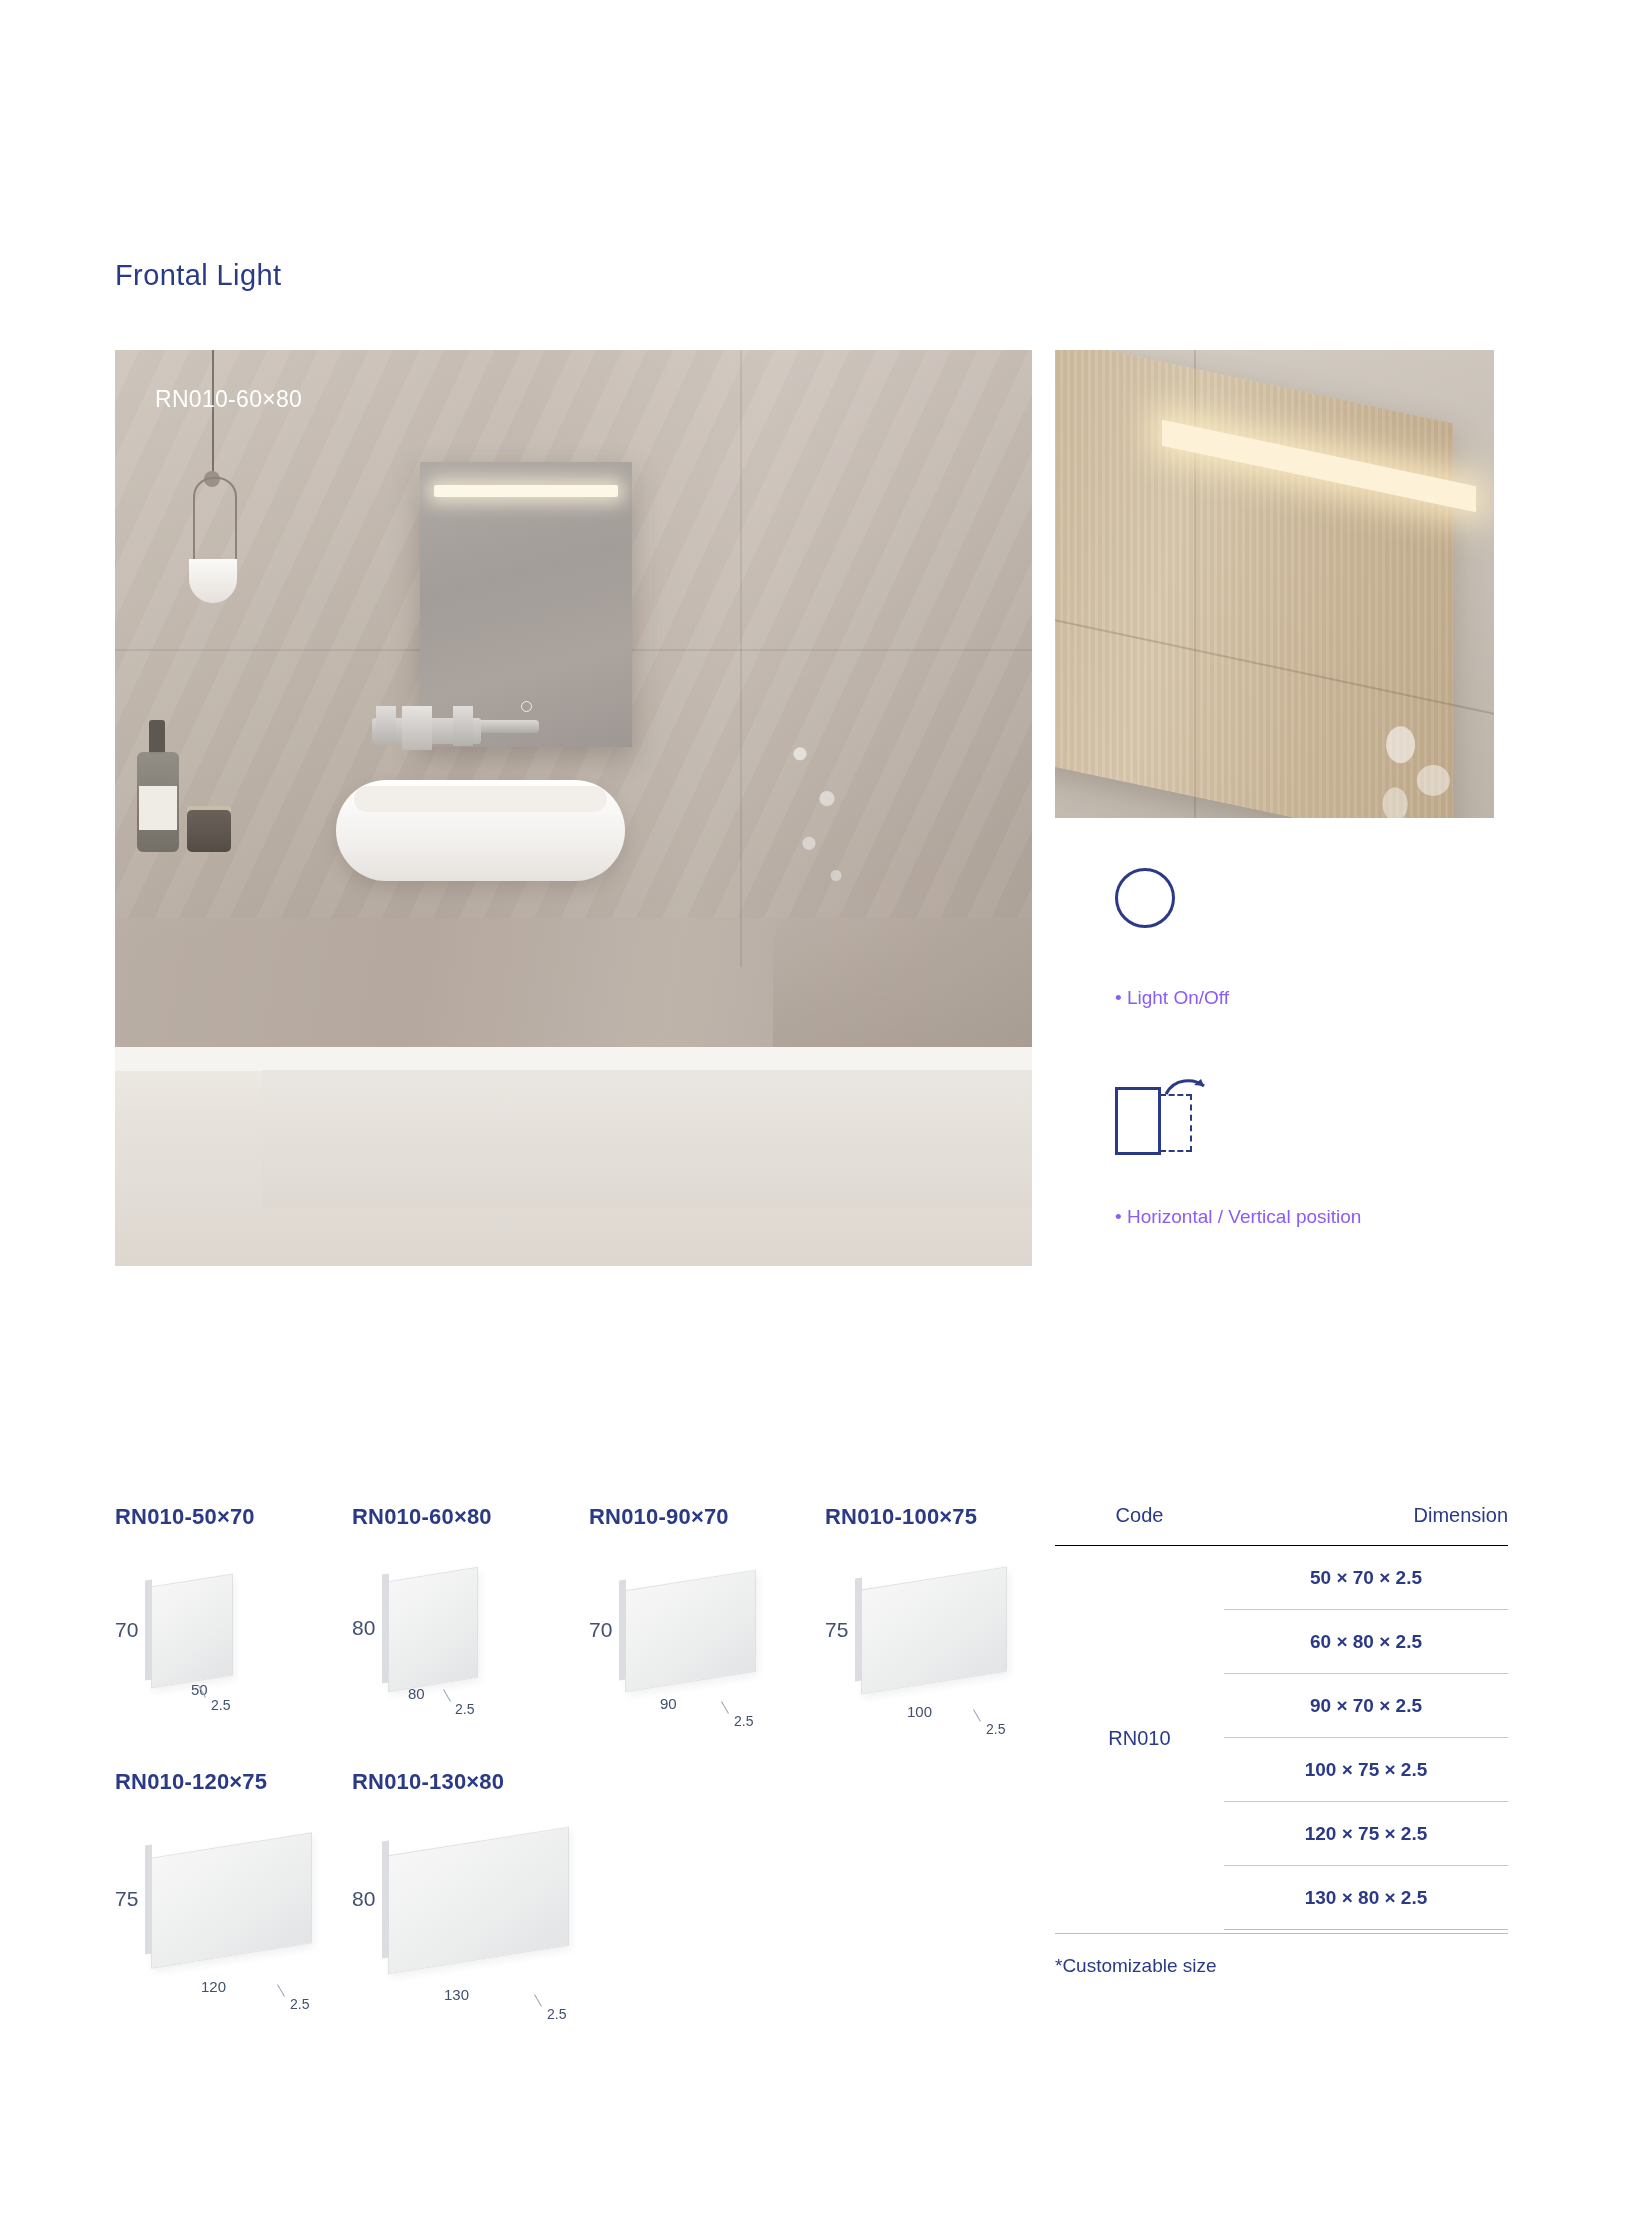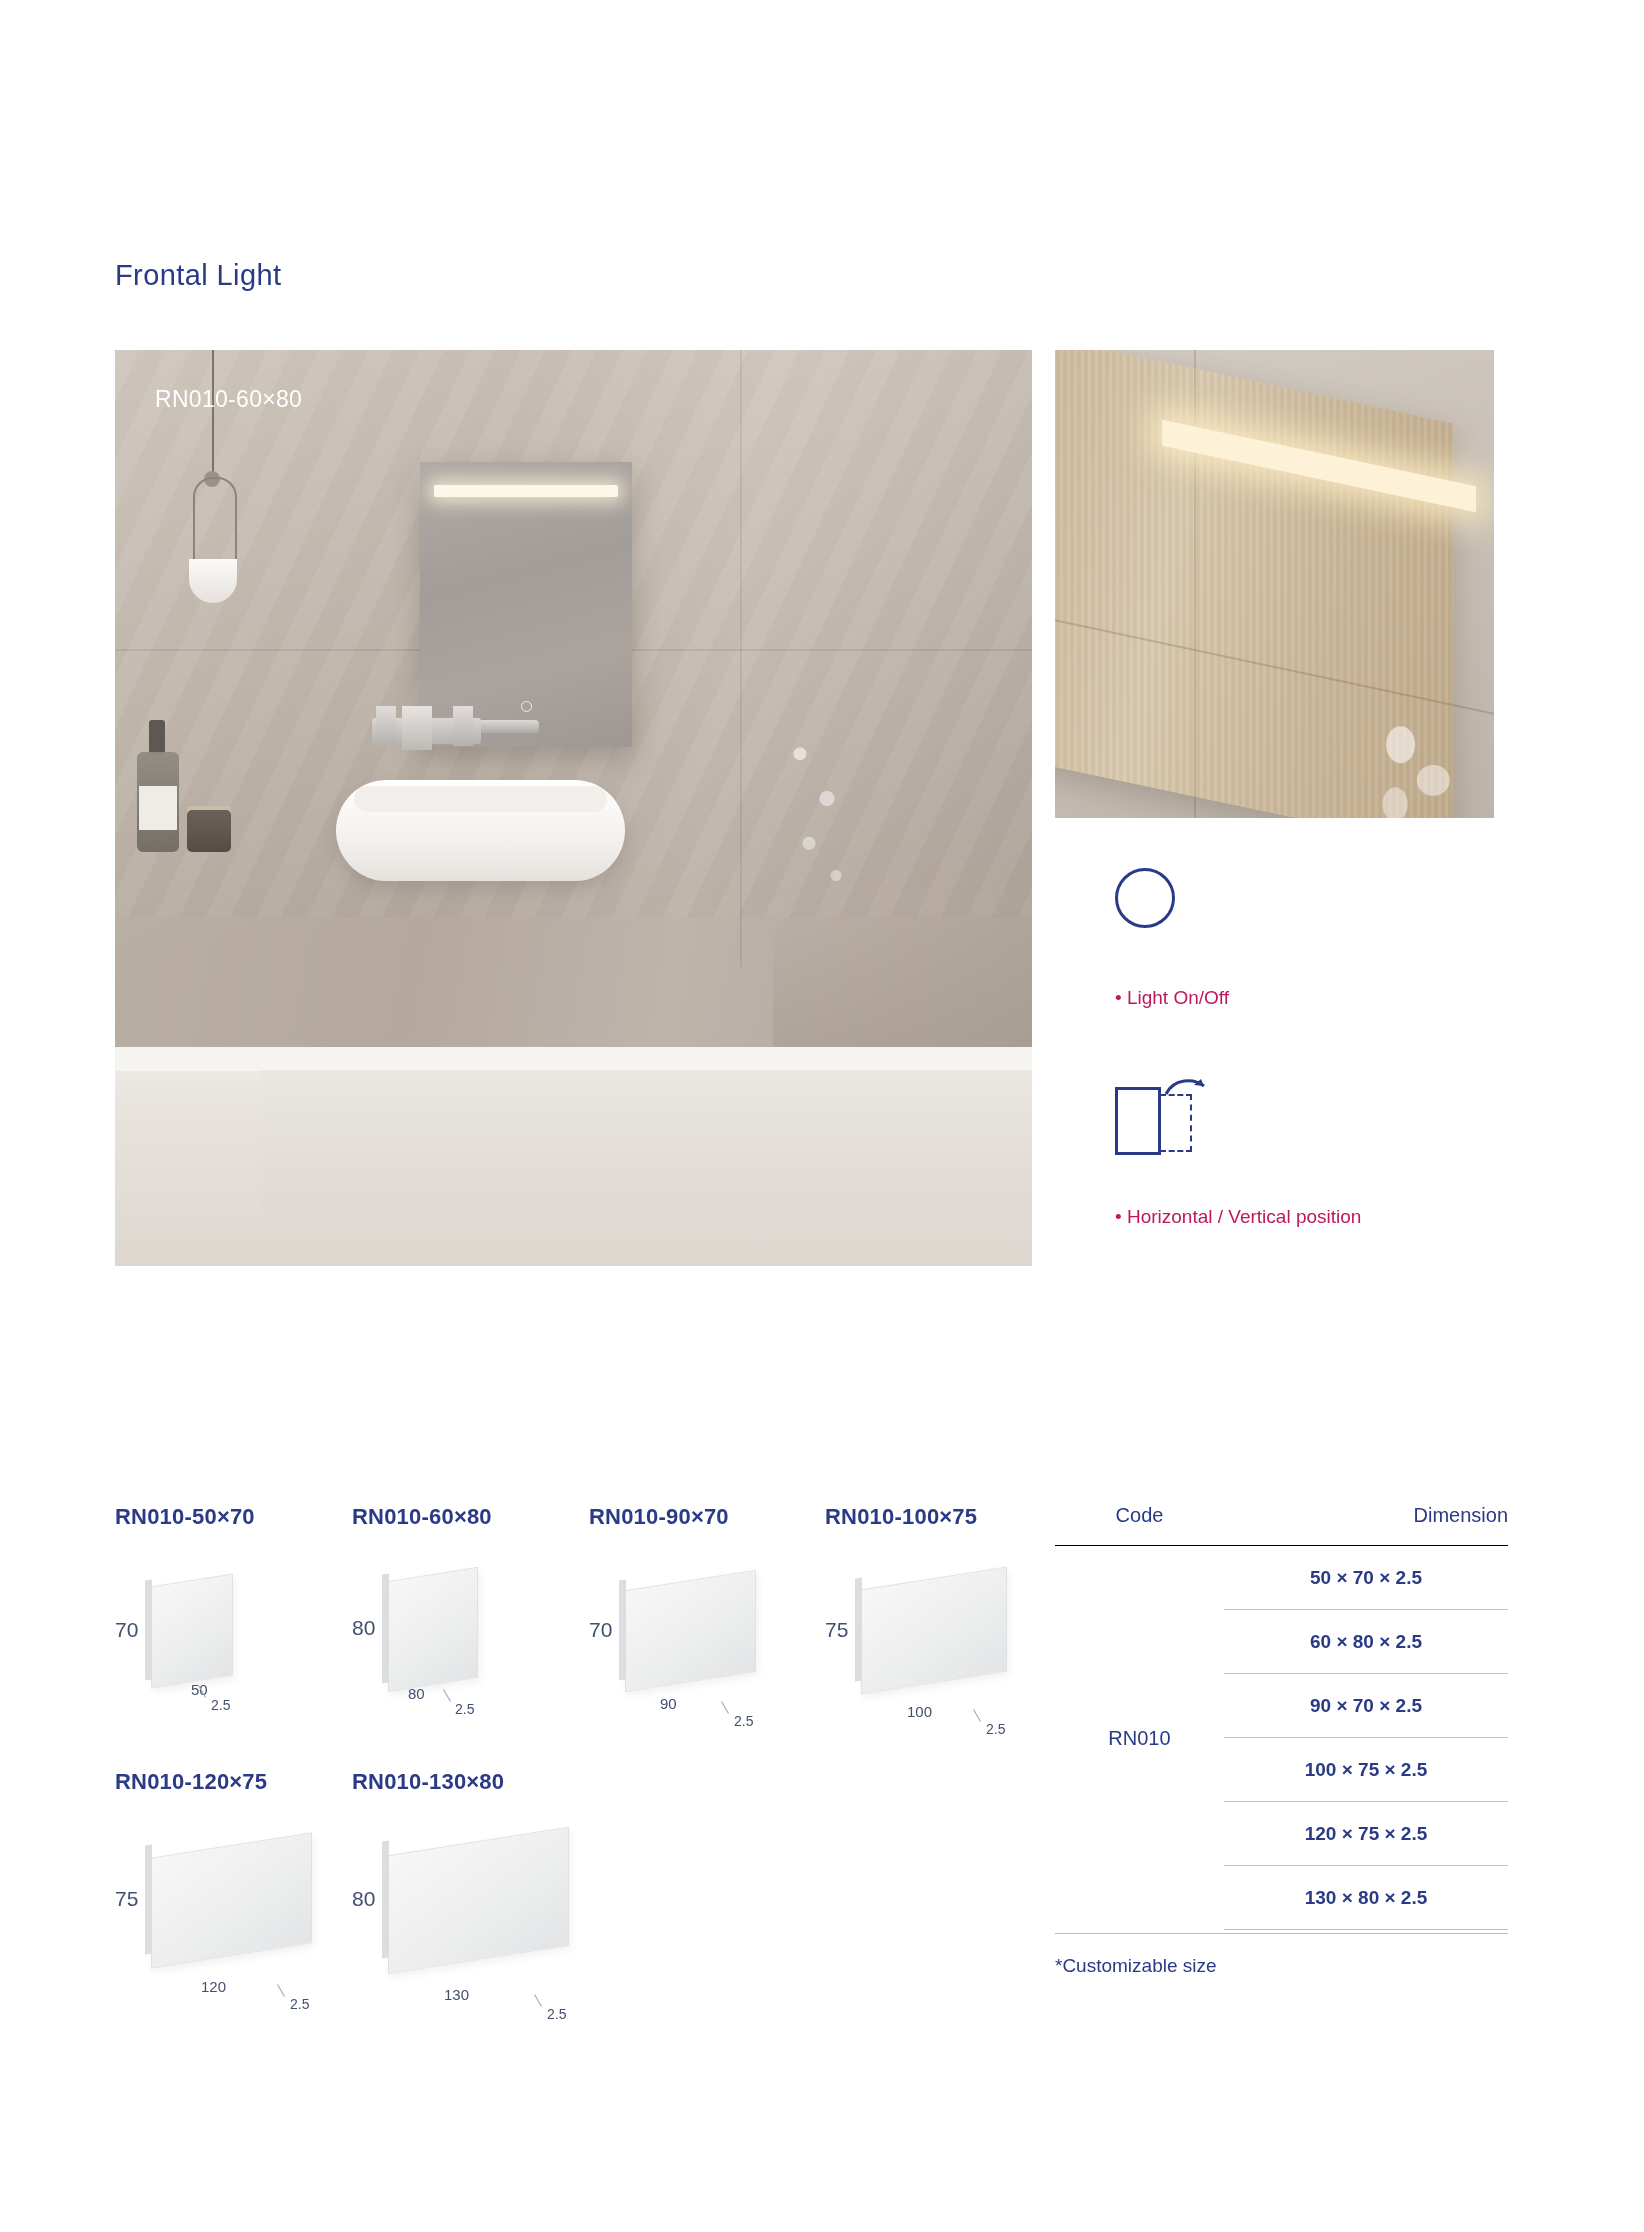--- a/index.html
+++ b/index.html
@@ -306,21 +306,21 @@
   .icon-arrow {
     position: absolute;
     left: 46px; top: -14px;
     width: 44px; height: 22px;
   }
 
   .feature-label {
     position: absolute;
     left: 1115px;
     font-size: 19px;
-    color: #be185d;
+    color: #8b5cf6;
     white-space: nowrap;
   }
   .label-onoff { top: 987px; }
   .label-position { top: 1206px; }
 
   
   .variants {
     position: absolute;
     left: 115px;
     top: 1504px;

